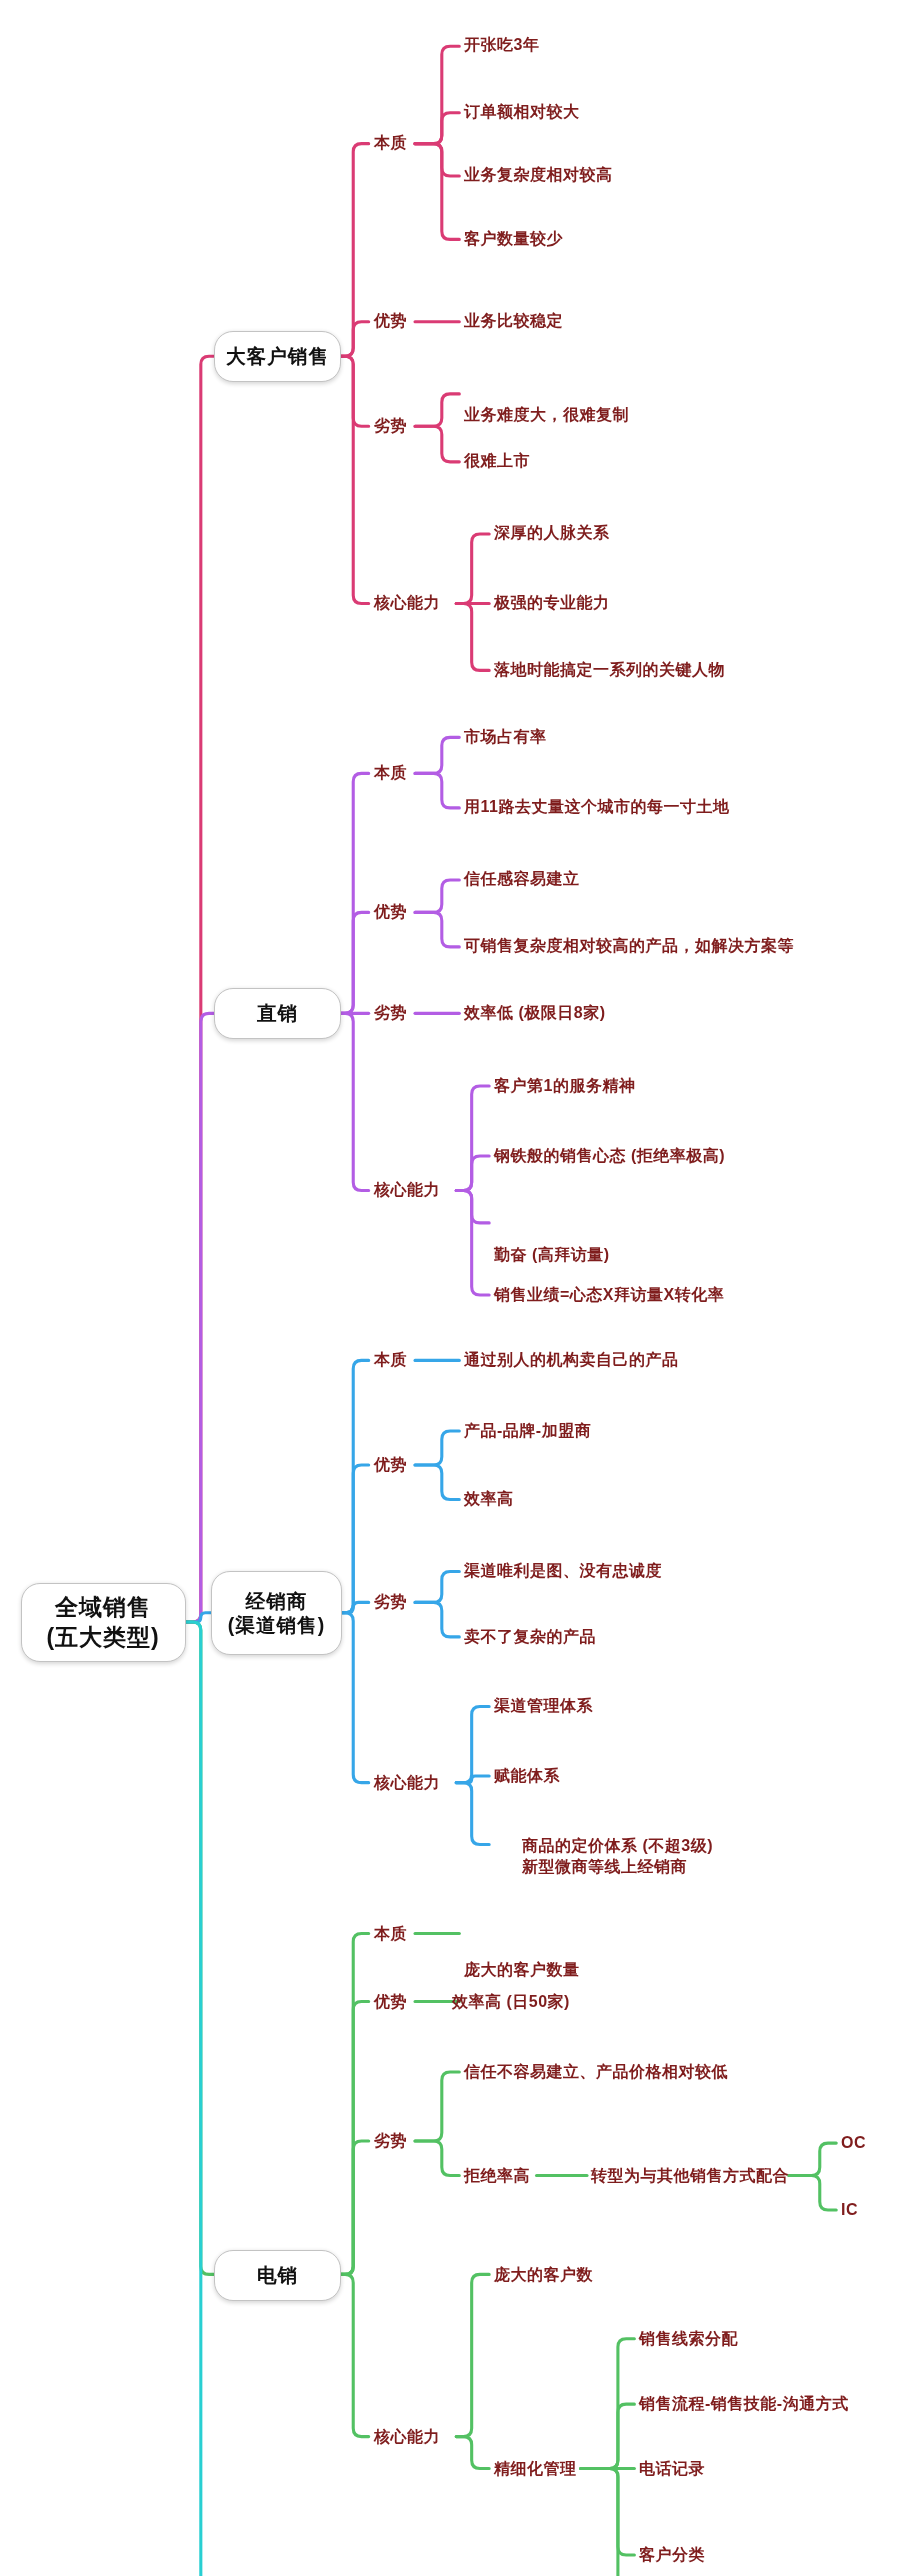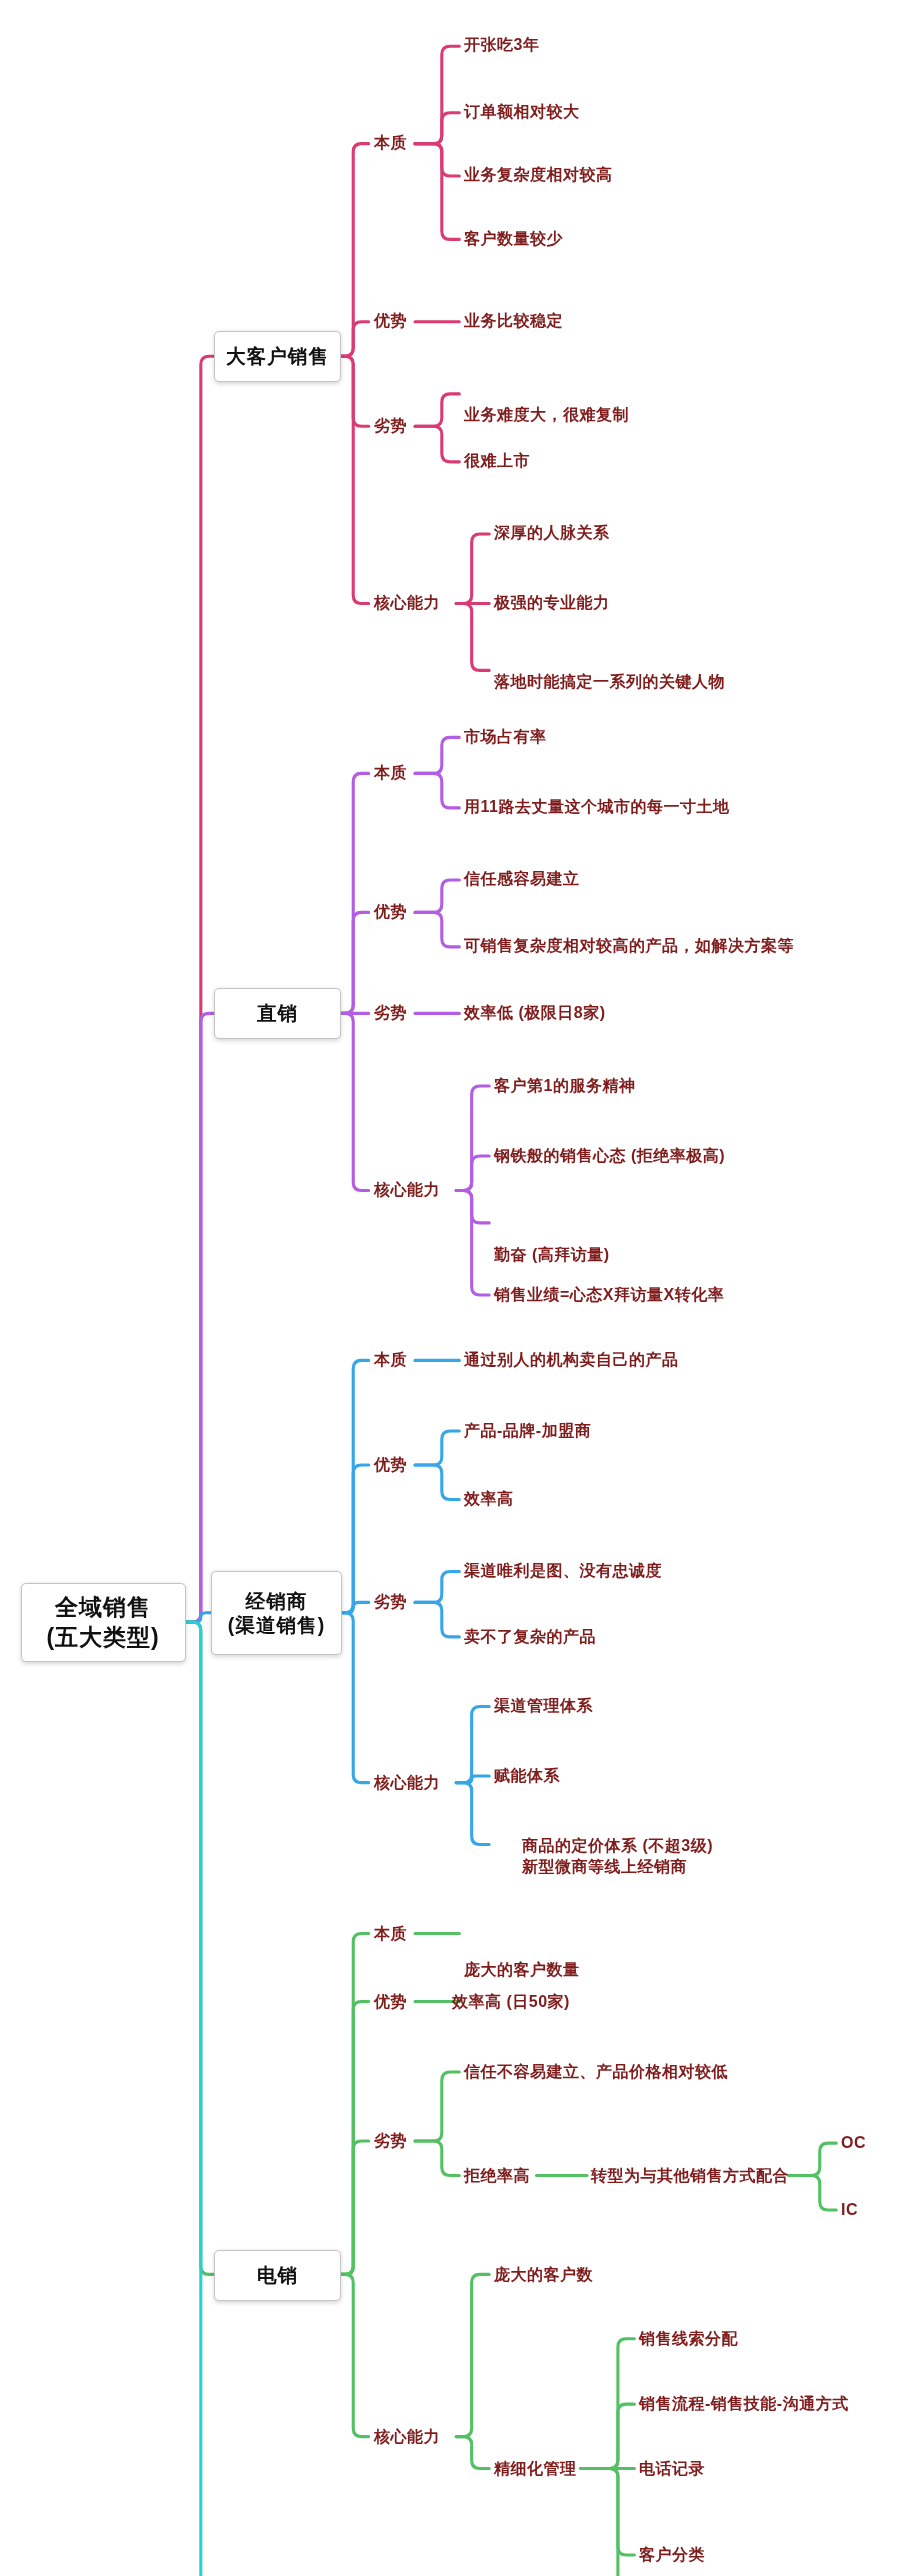--- a/index.html
+++ b/index.html
@@ -20,21 +20,21 @@
     white-space:pre-line;
     line-height:1.32;
     letter-spacing:0.5px;
     font-weight:bold;
   }
   .box{
     position:absolute;
     z-index:3;
     background:#ffffff;
     border:1px solid #c3c3c3;
-    border-radius:5px;
+    border-radius:19px;
     box-shadow:0 1.5px 4.6px rgba(0,0,0,0.16);
     display:flex;
     flex-direction:column;
     align-items:center;
     justify-content:center;
     color:#111111;
     font-weight:bold;
     letter-spacing:1px;
   }
   .box .t1{font-size:19.6px;line-height:1.25;}
@@ -136,21 +136,21 @@
     <div class="node" style="left: 464px; top: 175px;">业务复杂度相对较高</div>
     <div class="node" style="left: 464px; top: 239px;">客户数量较少</div>
     <div class="glabel" style="left: 374px; top: 321px;">优势</div>
     <div class="node" style="left: 464px; top: 321px;">业务比较稳定</div>
     <div class="glabel" style="left: 374px; top: 426px;">劣势</div>
     <div class="node" style="left: 464px; top: 415px;">业务难度大，很难复制</div>
     <div class="node" style="left: 464px; top: 461px;">很难上市</div>
     <div class="glabel" style="left: 374px; top: 603px;">核心能力</div>
     <div class="node" style="left: 494px; top: 533px;">深厚的人脉关系</div>
     <div class="node" style="left: 494px; top: 603px;">极强的专业能力</div>
-    <div class="node" style="left: 494px; top: 670px; margin-top: 12px;">落地时能搞定一系列的关键人物</div>
+    <div class="node" style="left: 494px; top: 670px;">落地时能搞定一系列的关键人物</div>
     <div class="box" style="left: 214px; top: 988px; width: 125px; height: 49px;">
       <span class="t1">直销</span>
     </div>
     <div class="glabel" style="left: 374px; top: 773px;">本质</div>
     <div class="node" style="left: 464px; top: 737px;">市场占有率</div>
     <div class="node" style="left: 464px; top: 807px;">用11路去丈量这个城市的每一寸土地</div>
     <div class="glabel" style="left: 374px; top: 912px;">优势</div>
     <div class="node" style="left: 464px; top: 879px;">信任感容易建立</div>
     <div class="node" style="left: 464px; top: 946px;">可销售复杂度相对较高的产品，如解决方案等</div>
     <div class="glabel" style="left: 374px; top: 1013px;">劣势</div>

